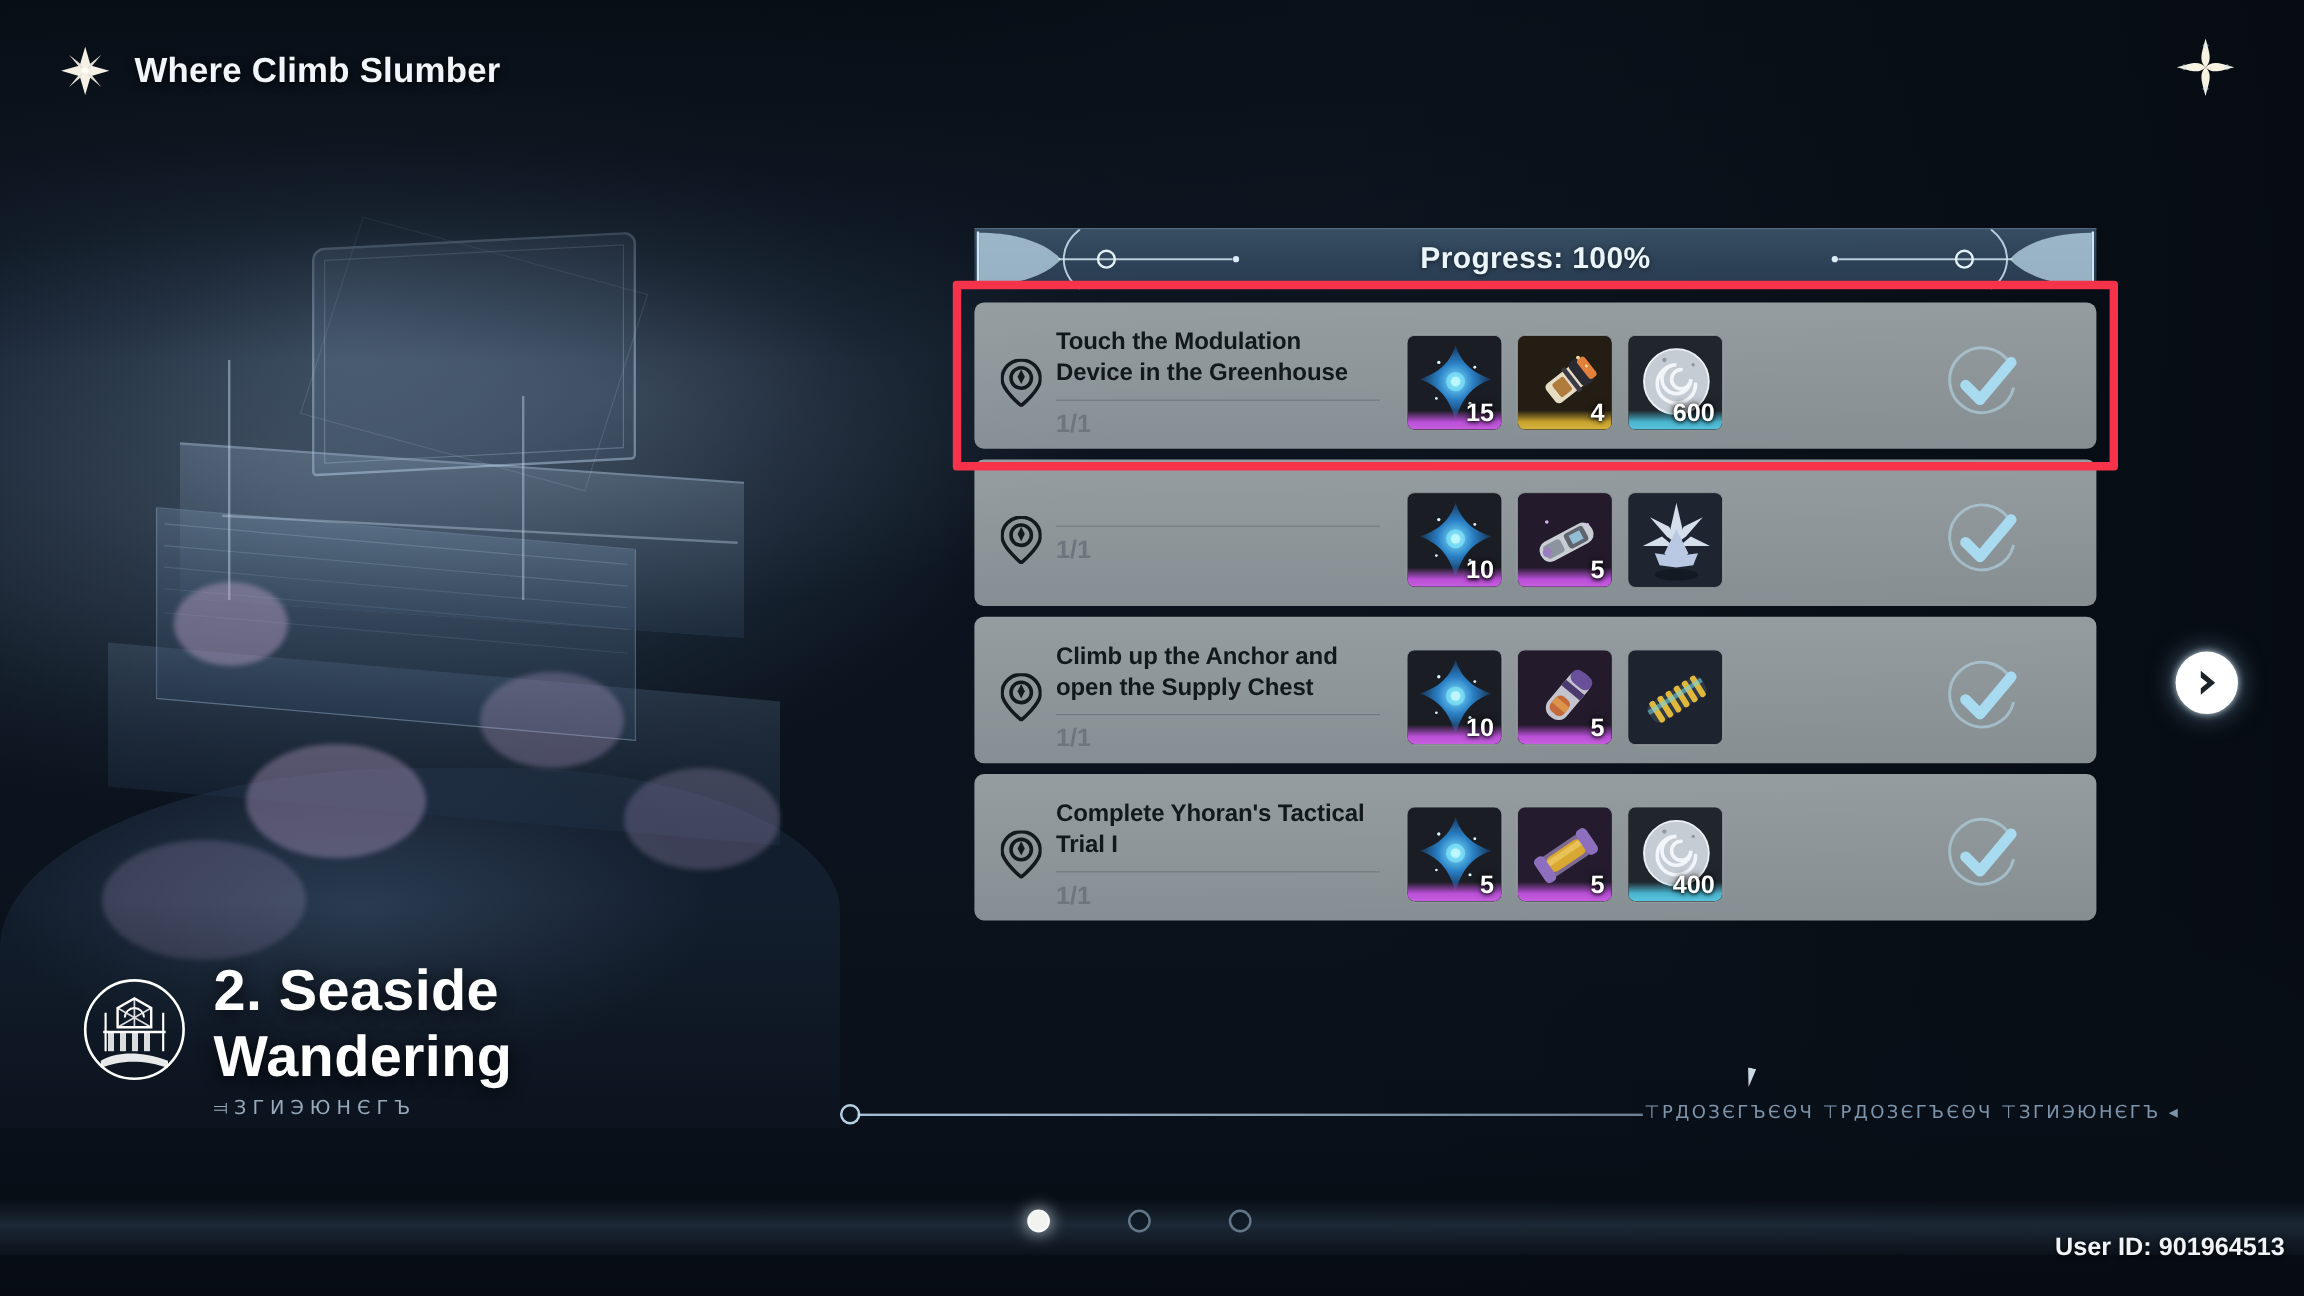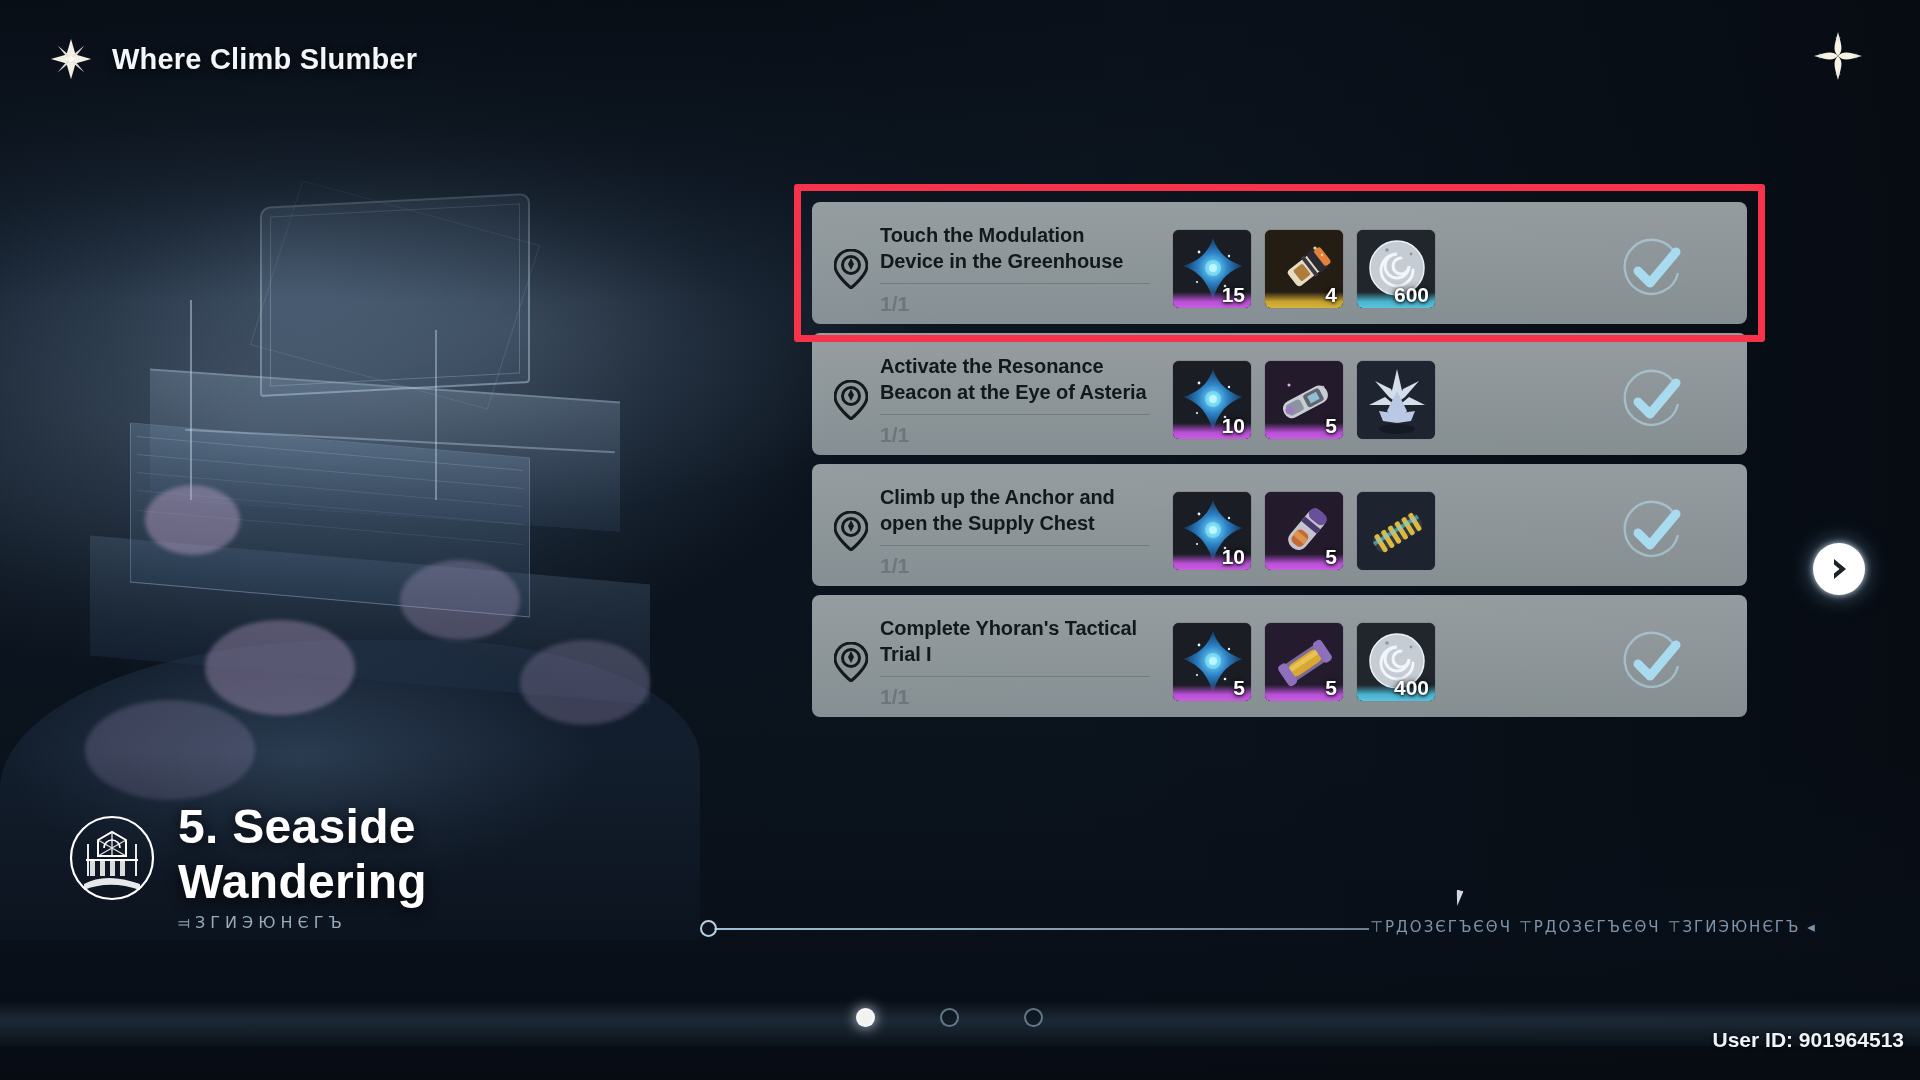--- a/index.html
+++ b/index.html
@@ -322,20 +322,39 @@
         <rect x="26" y="8" width="4" height="4" transform="rotate(45 28 10)"></rect>
         <rect x="26" y="44" width="4" height="4" transform="rotate(45 28 46)"></rect>
         <rect x="8" y="26" width="4" height="4" transform="rotate(45 10 28)"></rect>
         <rect x="44" y="26" width="4" height="4" transform="rotate(45 46 28)"></rect>
       </g>
     </svg>
   </div>
 
   <div class="panel">
 
+    <div class="progress-bar">
+      <svg class="pb-deco left" viewBox="0 0 380 50" preserveAspectRatio="none">
+        <path d="M2 2 L2 48 L4 48 L4 2 Z" fill="#cfe6f2"></path>
+        <path d="M4 3 C 50 3 68 20 72 25 C 68 30 50 47 4 47 Z" fill="#bcd9ea" opacity=".75"></path>
+        <path d="M88 0 C 70 14 70 36 88 50" stroke="#cfe6f2" stroke-width="1.6" fill="none" opacity=".85"></path>
+        <line x1="70" y1="25" x2="215" y2="25" stroke="#cfe6f2" stroke-width="1.6" opacity=".85"></line>
+        <circle cx="110" cy="25" r="7" fill="none" stroke="#e2f1fa" stroke-width="2"></circle>
+        <circle cx="218" cy="25" r="2.6" fill="#dbecf7"></circle>
+      </svg>
+      <div class="progress-text">Progress: 100%</div>
+      <svg class="pb-deco right" viewBox="0 0 380 50" preserveAspectRatio="none">
+        <path d="M2 2 L2 48 L4 48 L4 2 Z" fill="#cfe6f2"></path>
+        <path d="M4 3 C 50 3 68 20 72 25 C 68 30 50 47 4 47 Z" fill="#bcd9ea" opacity=".75"></path>
+        <path d="M88 0 C 70 14 70 36 88 50" stroke="#cfe6f2" stroke-width="1.6" fill="none" opacity=".85"></path>
+        <line x1="70" y1="25" x2="215" y2="25" stroke="#cfe6f2" stroke-width="1.6" opacity=".85"></line>
+        <circle cx="110" cy="25" r="7" fill="none" stroke="#e2f1fa" stroke-width="2"></circle>
+        <circle cx="218" cy="25" r="2.6" fill="#dbecf7"></circle>
+      </svg>
+    </div>
 
     <div class="task-list" id="task-list">
         <div class="task-row highlighted">
     <div class="pin-icon"><svg viewBox="0 0 34 40" width="34" height="40">
   <path d="M17 1 C8 1 1 8 1 17 C1 26 17 39 17 39 C17 39 33 26 33 17 C33 8 26 1 17 1 Z" fill="none" stroke="#14191e" stroke-width="3"></path>
   <circle cx="17" cy="16" r="8.5" fill="none" stroke="#14191e" stroke-width="3"></circle>
   <path d="M17 9 L20 15 L17 21 L14 15 Z" fill="#14191e"></path>
 </svg></div>
     <div class="task-text">
       <div class="task-title">Touch the Modulation Device in the Greenhouse</div>
@@ -399,21 +418,20 @@
           </div>
     <div class="red-box" style="border-color: rgb(247, 51, 76);"></div>
   </div>
         <div class="task-row">
     <div class="pin-icon"><svg viewBox="0 0 34 40" width="34" height="40">
   <path d="M17 1 C8 1 1 8 1 17 C1 26 17 39 17 39 C17 39 33 26 33 17 C33 8 26 1 17 1 Z" fill="none" stroke="#14191e" stroke-width="3"></path>
   <circle cx="17" cy="16" r="8.5" fill="none" stroke="#14191e" stroke-width="3"></circle>
   <path d="M17 9 L20 15 L17 21 L14 15 Z" fill="#14191e"></path>
 </svg></div>
     <div class="task-text">
-      <div class="task-title">Activate the Resonance Beacon at the Eye of Asteria</div>
       <div class="task-sep"></div>
       <div class="task-count">1/1</div>
     </div>
     <div class="rewards">
             <div class="reward">
         <div class="art"><svg viewBox="0 0 80 80" width="80" height="80">
         <rect width="80" height="80" fill="#1a1d23"></rect>
         <radialGradient id="g1" cx="50%" cy="48%" r="55%">
           <stop offset="0%" stop-color="#7fe6ff"></stop>
                     <stop offset="45%" stop-color="#2a7fc4"></stop>
@@ -631,21 +649,21 @@
       <path d="M18 46 L70 46" stroke="#ffffff" stroke-width="2"></path>
       <rect x="22" y="46" width="5" height="16" fill="#ffffff" opacity=".85"></rect>
       <rect x="32" y="46" width="5" height="16" fill="#ffffff" opacity=".85"></rect>
       <rect x="42" y="46" width="5" height="16" fill="#ffffff" opacity=".85"></rect>
       <rect x="52" y="46" width="5" height="16" fill="#ffffff" opacity=".85"></rect>
       <path d="M20 30 L20 62 M68 30 L68 62" stroke="#ffffff" stroke-width="1.8"></path>
       <path d="M16 70 C 30 62 50 62 72 70 L72 76 C 50 68 30 70 16 76 Z" fill="#ffffff" opacity=".9"></path>
       <path d="M36 34 a8 8 0 0 1 16 0" fill="none" stroke="#ffffff" stroke-width="1.6"></path>
     </svg>
     <div class="chapter-text">
-      <div class="chapter-title">5. Seaside Wandering</div>
+      <div class="chapter-title">2. Seaside Wandering</div>
       <div class="chapter-runes">⫤ЗГИЭЮНЄГЪ</div>
     </div>
   </div>
 
   <div class="timeline">
     <div class="timeline-line"></div>
     <div class="timeline-node"></div>
     <div class="timeline-tick"></div>
     <div class="timeline-runes">⊤РДОЗЄГЪЄΘЧ ⊤РДОЗЄГЪЄΘЧ ⊤ЗГИЭЮНЄГЪ ◂</div>
   </div>

